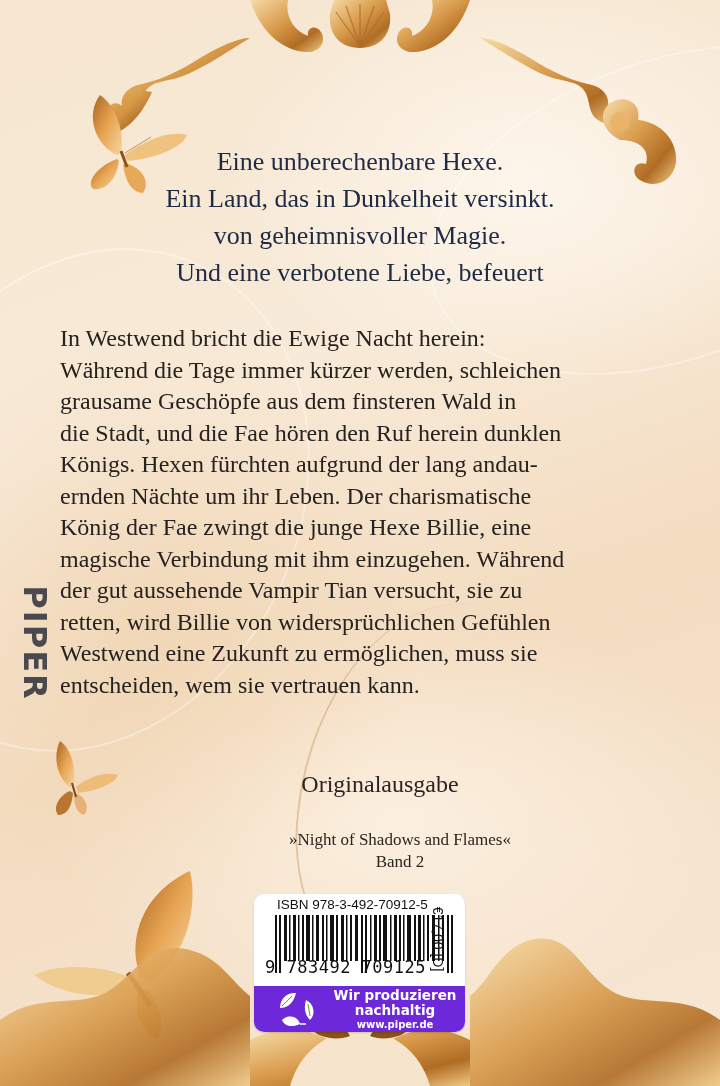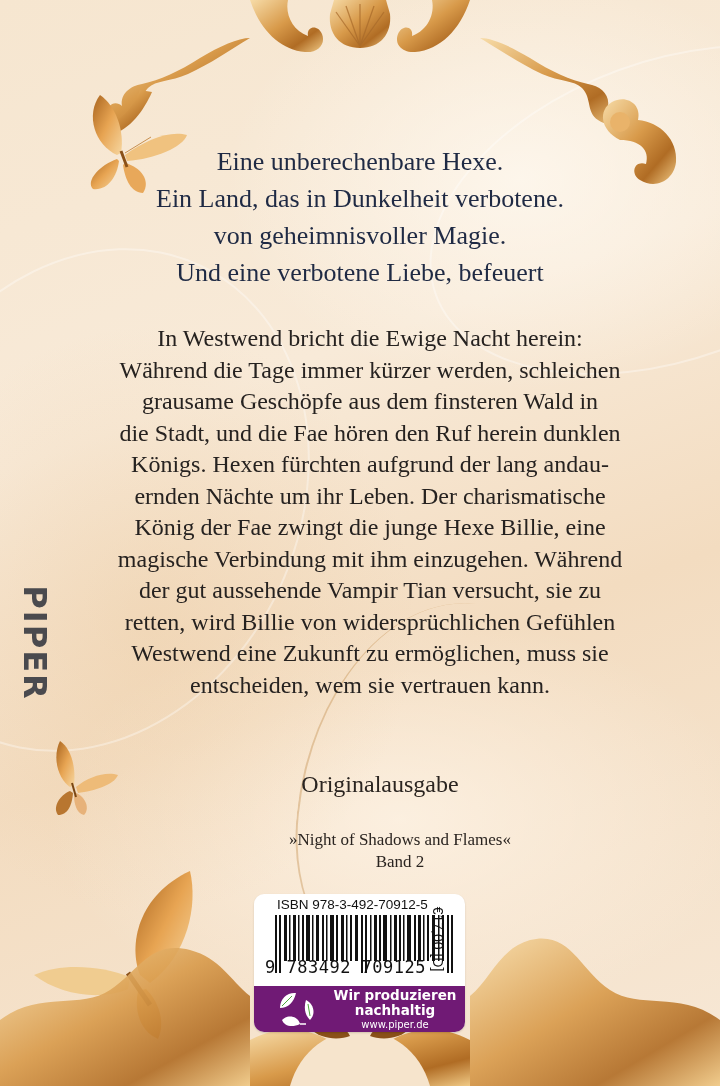--- a/index.html
+++ b/index.html
@@ -32,21 +32,21 @@
   
   .tagline {
     position: absolute; left: 0; width: 720px; top: 143px;
     text-align: center; color: #1f2a44;
     font-size: 26px; line-height: 37px;
   }
   .tagline .line { display: block; }
 
   .blurb {
     position: absolute; left: 60px; width: 620px; top: 323px;
-    text-align: center; color: #262220;
+    color: #262220;
     font-size: 24px; line-height: 31.5px;
   }
   .blurb .line { display: block; }
 
   .edition {
     position: absolute; left: 0; width: 760px; top: 771px;
     text-align: center; color: #2a2420; font-size: 24px;
   }
   .series {
     position: absolute; left: 0; width: 800px; top: 829px;
@@ -84,30 +84,30 @@
     letter-spacing: 0.5px;
   }
   .price {
     position: absolute; right: -6px; top: 37px;
     transform: rotate(90deg);
     font-family: "Liberation Sans", sans-serif; font-size: 14px; color: #111;
     white-space: nowrap;
   }
   .green-band {
     position: absolute; left: 0; bottom: 0; width: 211px; height: 46px;
-    background: #701a75;
+    background: #6d28d9;
   }
   .eco-icon { position: absolute; left: 22px; top: 4px; width: 44px; height: 40px; }
   .eco-text {
     position: absolute; left: 72px; top: 2px; width: 138px; text-align: center;
     color: #ffffff; font-family: "DejaVu Sans", sans-serif;
   }
   .eco-text .l1 { display: block; font-size: 13.5px; line-height: 15px; font-weight: bold; }
   .eco-text .l2 { display: block; font-size: 13.5px; line-height: 15px; font-weight: bold; }
-  .eco-text .l3 { display: block; font-size: 10px; line-height: 13px; font-weight: normal; }
+  .eco-text .l3 { display: block; font-size: 10px; line-height: 13px; font-weight: bold; }
 </style>
 </head>
 <body>
 
 <svg width="0" height="0" style="position:absolute">
   <defs>
     <linearGradient id="goldGrad" x1="0" y1="0" x2="1" y2="1">
       <stop offset="0" stop-color="#f7dca8"></stop>
       <stop offset="0.45" stop-color="#d89a4a"></stop>
       <stop offset="0.75" stop-color="#b06c24"></stop>
@@ -177,21 +177,21 @@
   <path d="M310 128 C326 116 344 124 350 136 C340 140 320 140 310 128 Z" fill="#8a5018"></path>
   <path d="M410 128 C394 116 376 124 370 136 C380 140 400 140 410 128 Z" fill="#8a5018"></path>
 </svg>
 
 <div class="publisher-logo">
   <span>PIPER</span>
 </div>
 
 <div class="tagline">
   <span class="line">Eine unberechenbare Hexe.</span>
-  <span class="line">Ein Land, das in Dunkelheit verbotene.</span>
+  <span class="line">Ein Land, das in Dunkelheit versinkt.</span>
   <span class="line">von geheimnisvoller Magie.</span>
   <span class="line">Und eine verbotene Liebe, befeuert</span>
 </div>
 
 <div class="blurb">
   <span class="line">In Westwend bricht die Ewige Nacht herein:</span>
   <span class="line">Während die Tage immer kürzer werden, schleichen</span>
   <span class="line">grausame Geschöpfe aus dem finsteren Wald in</span>
   <span class="line">die Stadt, und die Fae hören den Ruf herein dunklen</span>
   <span class="line">Königs. Hexen fürchten aufgrund der lang andau-</span>

